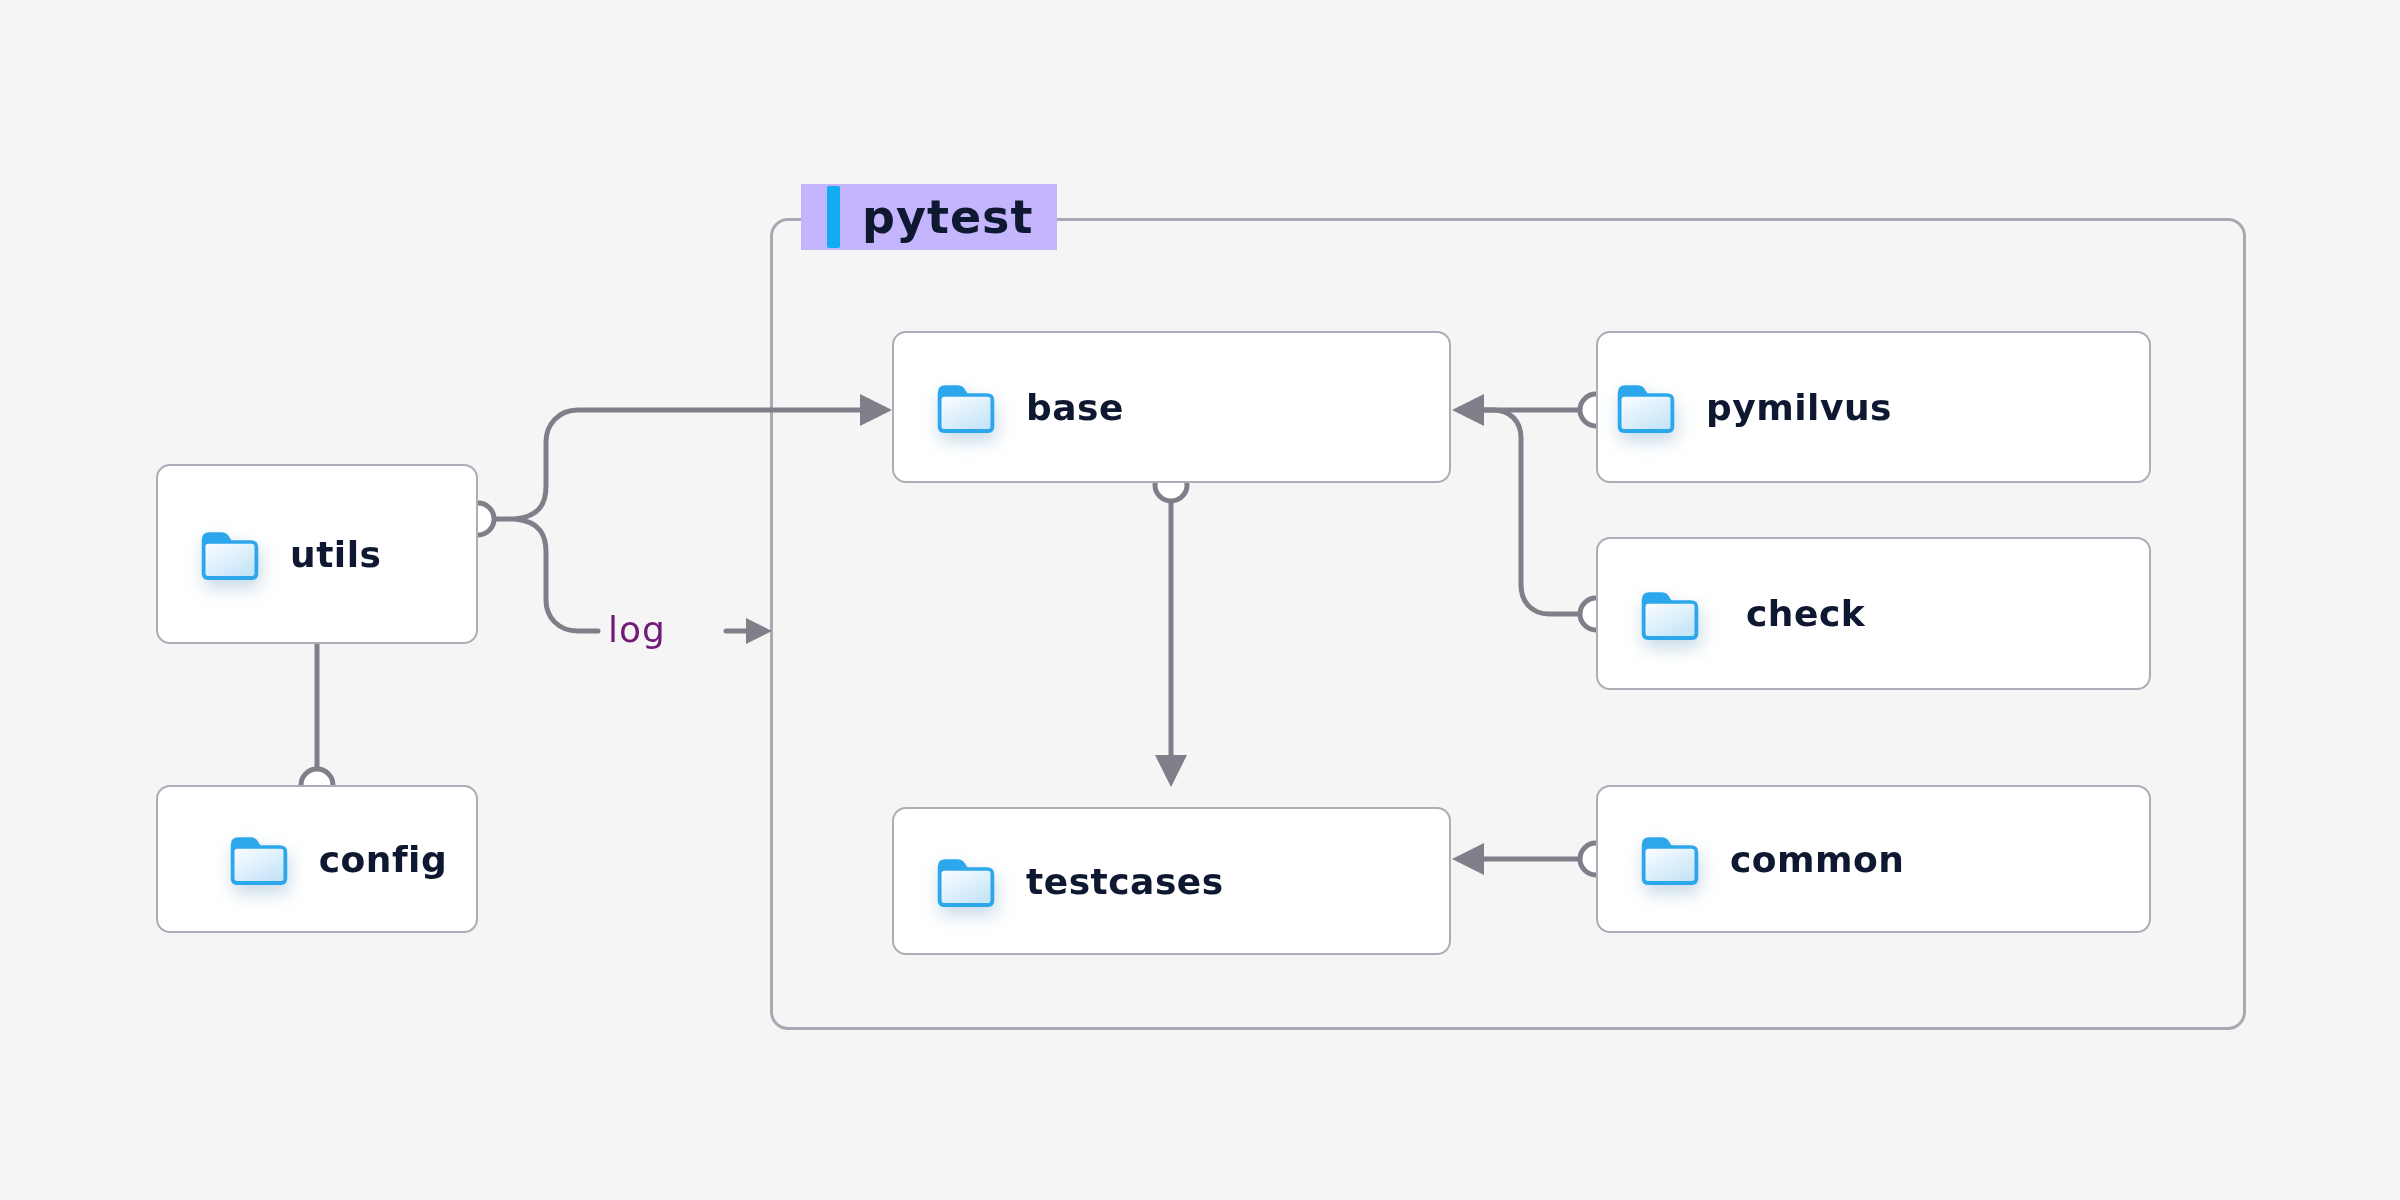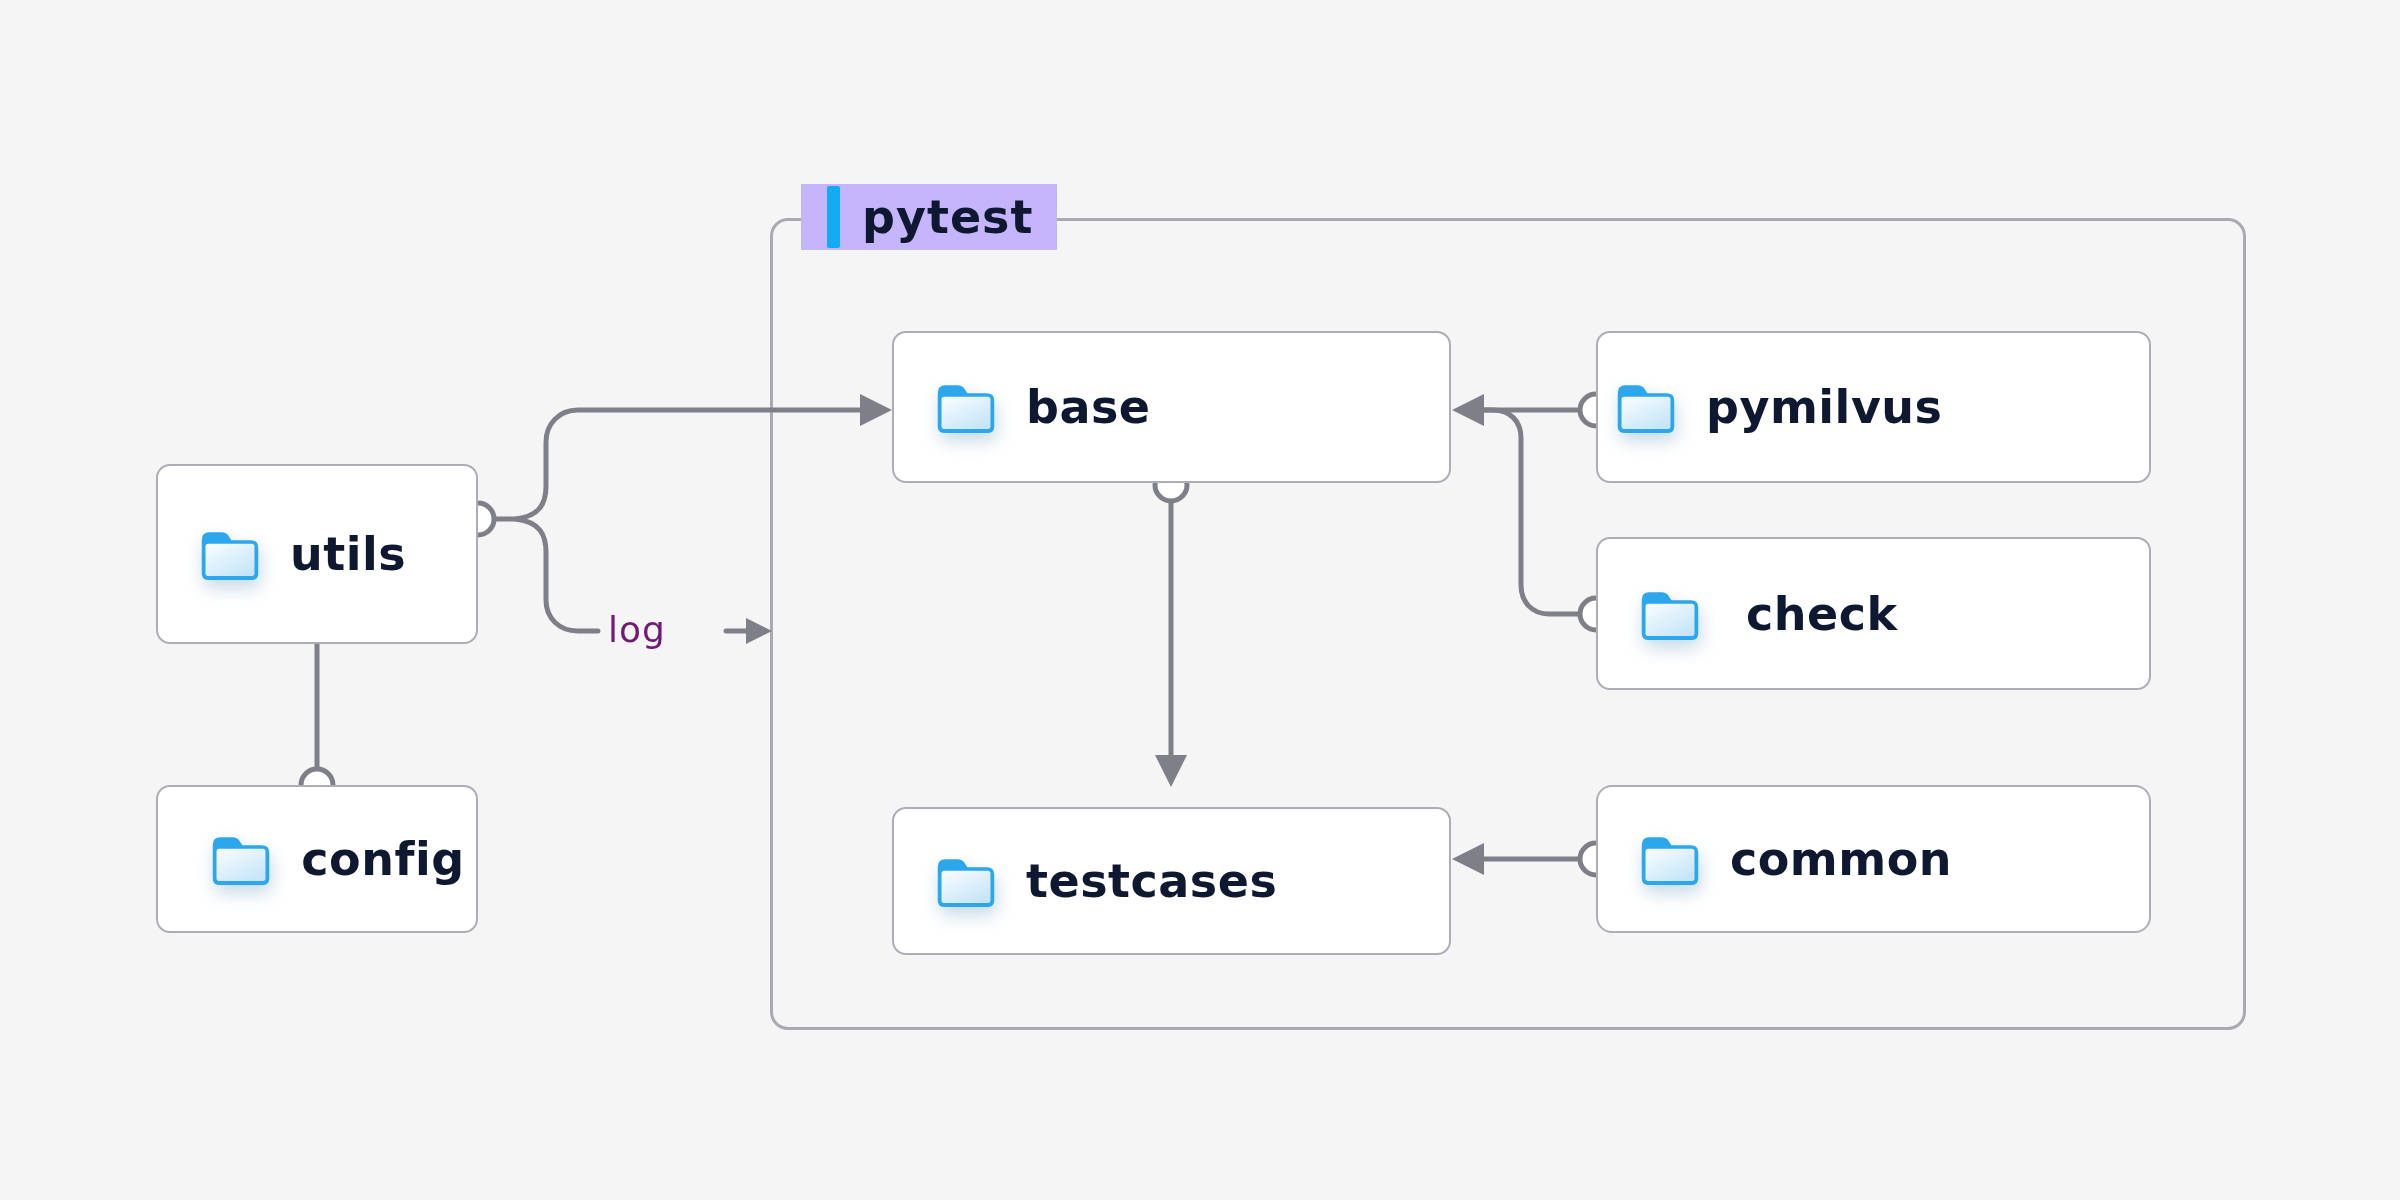--- a/index.html
+++ b/index.html
@@ -18,30 +18,30 @@
     background:#c4b5fd; padding:0 24px 0 26px;
   }
   .accent-bar { width:13px; height:62px; background:#12ACF3; border-radius:2px; }
   .group-title { font-size:46px; font-weight:bold; color:#0E1830; letter-spacing:1px; }
   
   .node {
     position:absolute; background:#FFFFFF; border:2px solid #ADADB8;
     border-radius:14px; box-sizing:border-box;
     display:flex; align-items:center; gap:28px; padding-left:40px;
   }
-  .node-label { font-size:46px; font-weight:bold; color:#0E1830; letter-spacing:0.5px; white-space:nowrap; }
+  .node-label { font-size:36px; font-weight:bold; color:#0E1830; letter-spacing:0.5px; white-space:nowrap; }
   .folder { width:64px; height:56px; flex:0 0 auto;
             filter:drop-shadow(2px 8px 9px rgba(52,120,170,0.28)); }
   #n-utils     { left:156px;  top:464px; width:322px; height:180px; }
   #n-config    { left:156px;  top:785px; width:322px; height:148px;justify-content:center; }
   #n-base      { left:892px;  top:331px; width:559px; height:152px; }
   #n-pymilvus  { left:1596px; top:331px; width:555px; height:152px;padding-left:16px; }
   #n-check     { left:1596px; top:537px; width:555px; height:153px;gap:44px; }
   #n-testcases { left:892px;  top:785px; width:559px; height:148px;margin-top:22px; }
-  #n-common    { left:1596px; top:785px; width:555px; height:148px;border-radius:16px; }
+  #n-common    { left:1596px; top:785px; width:555px; height:148px; }
   
   .wires { position:absolute; left:0; top:0; width:2400px; height:1200px; pointer-events:none; }
   .wire  { stroke:#7F7F8A; stroke-width:5; fill:none; stroke-linecap:round; }
   .dot   { fill:#FFFFFF; stroke:#7F7F8A; stroke-width:5; }
   .head  { fill:#7F7F8A; stroke:none; }
   .edge-label {
     position:absolute; left:608px; top:631px; transform:translateY(-54%);
     font-size:36px; color:#701a75; font-weight:normal; letter-spacing:1px;
   }
 </style>

